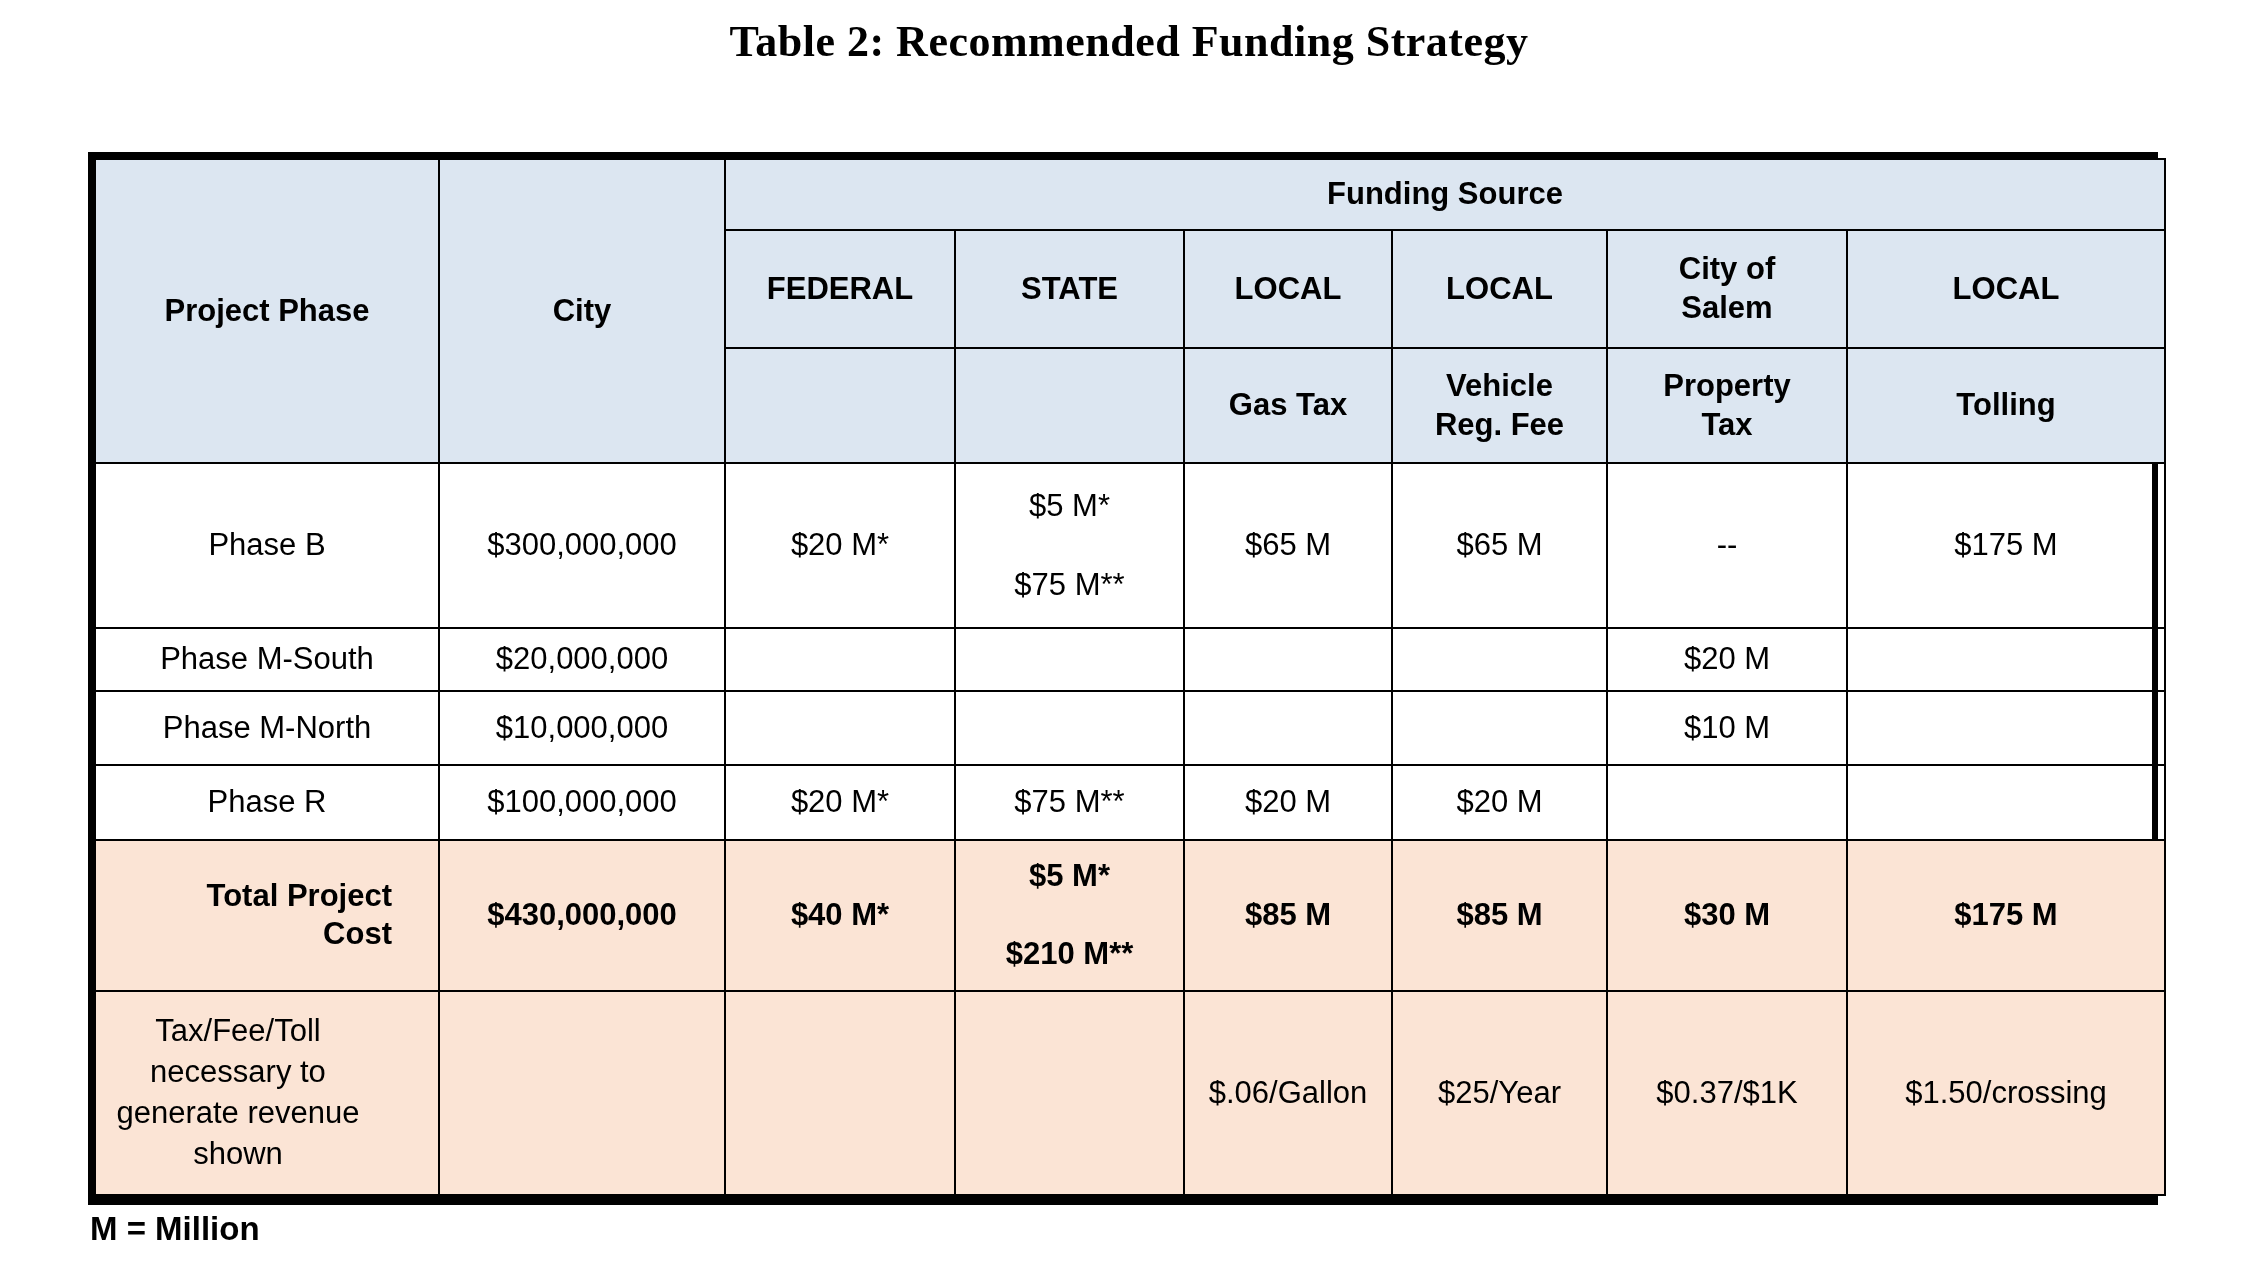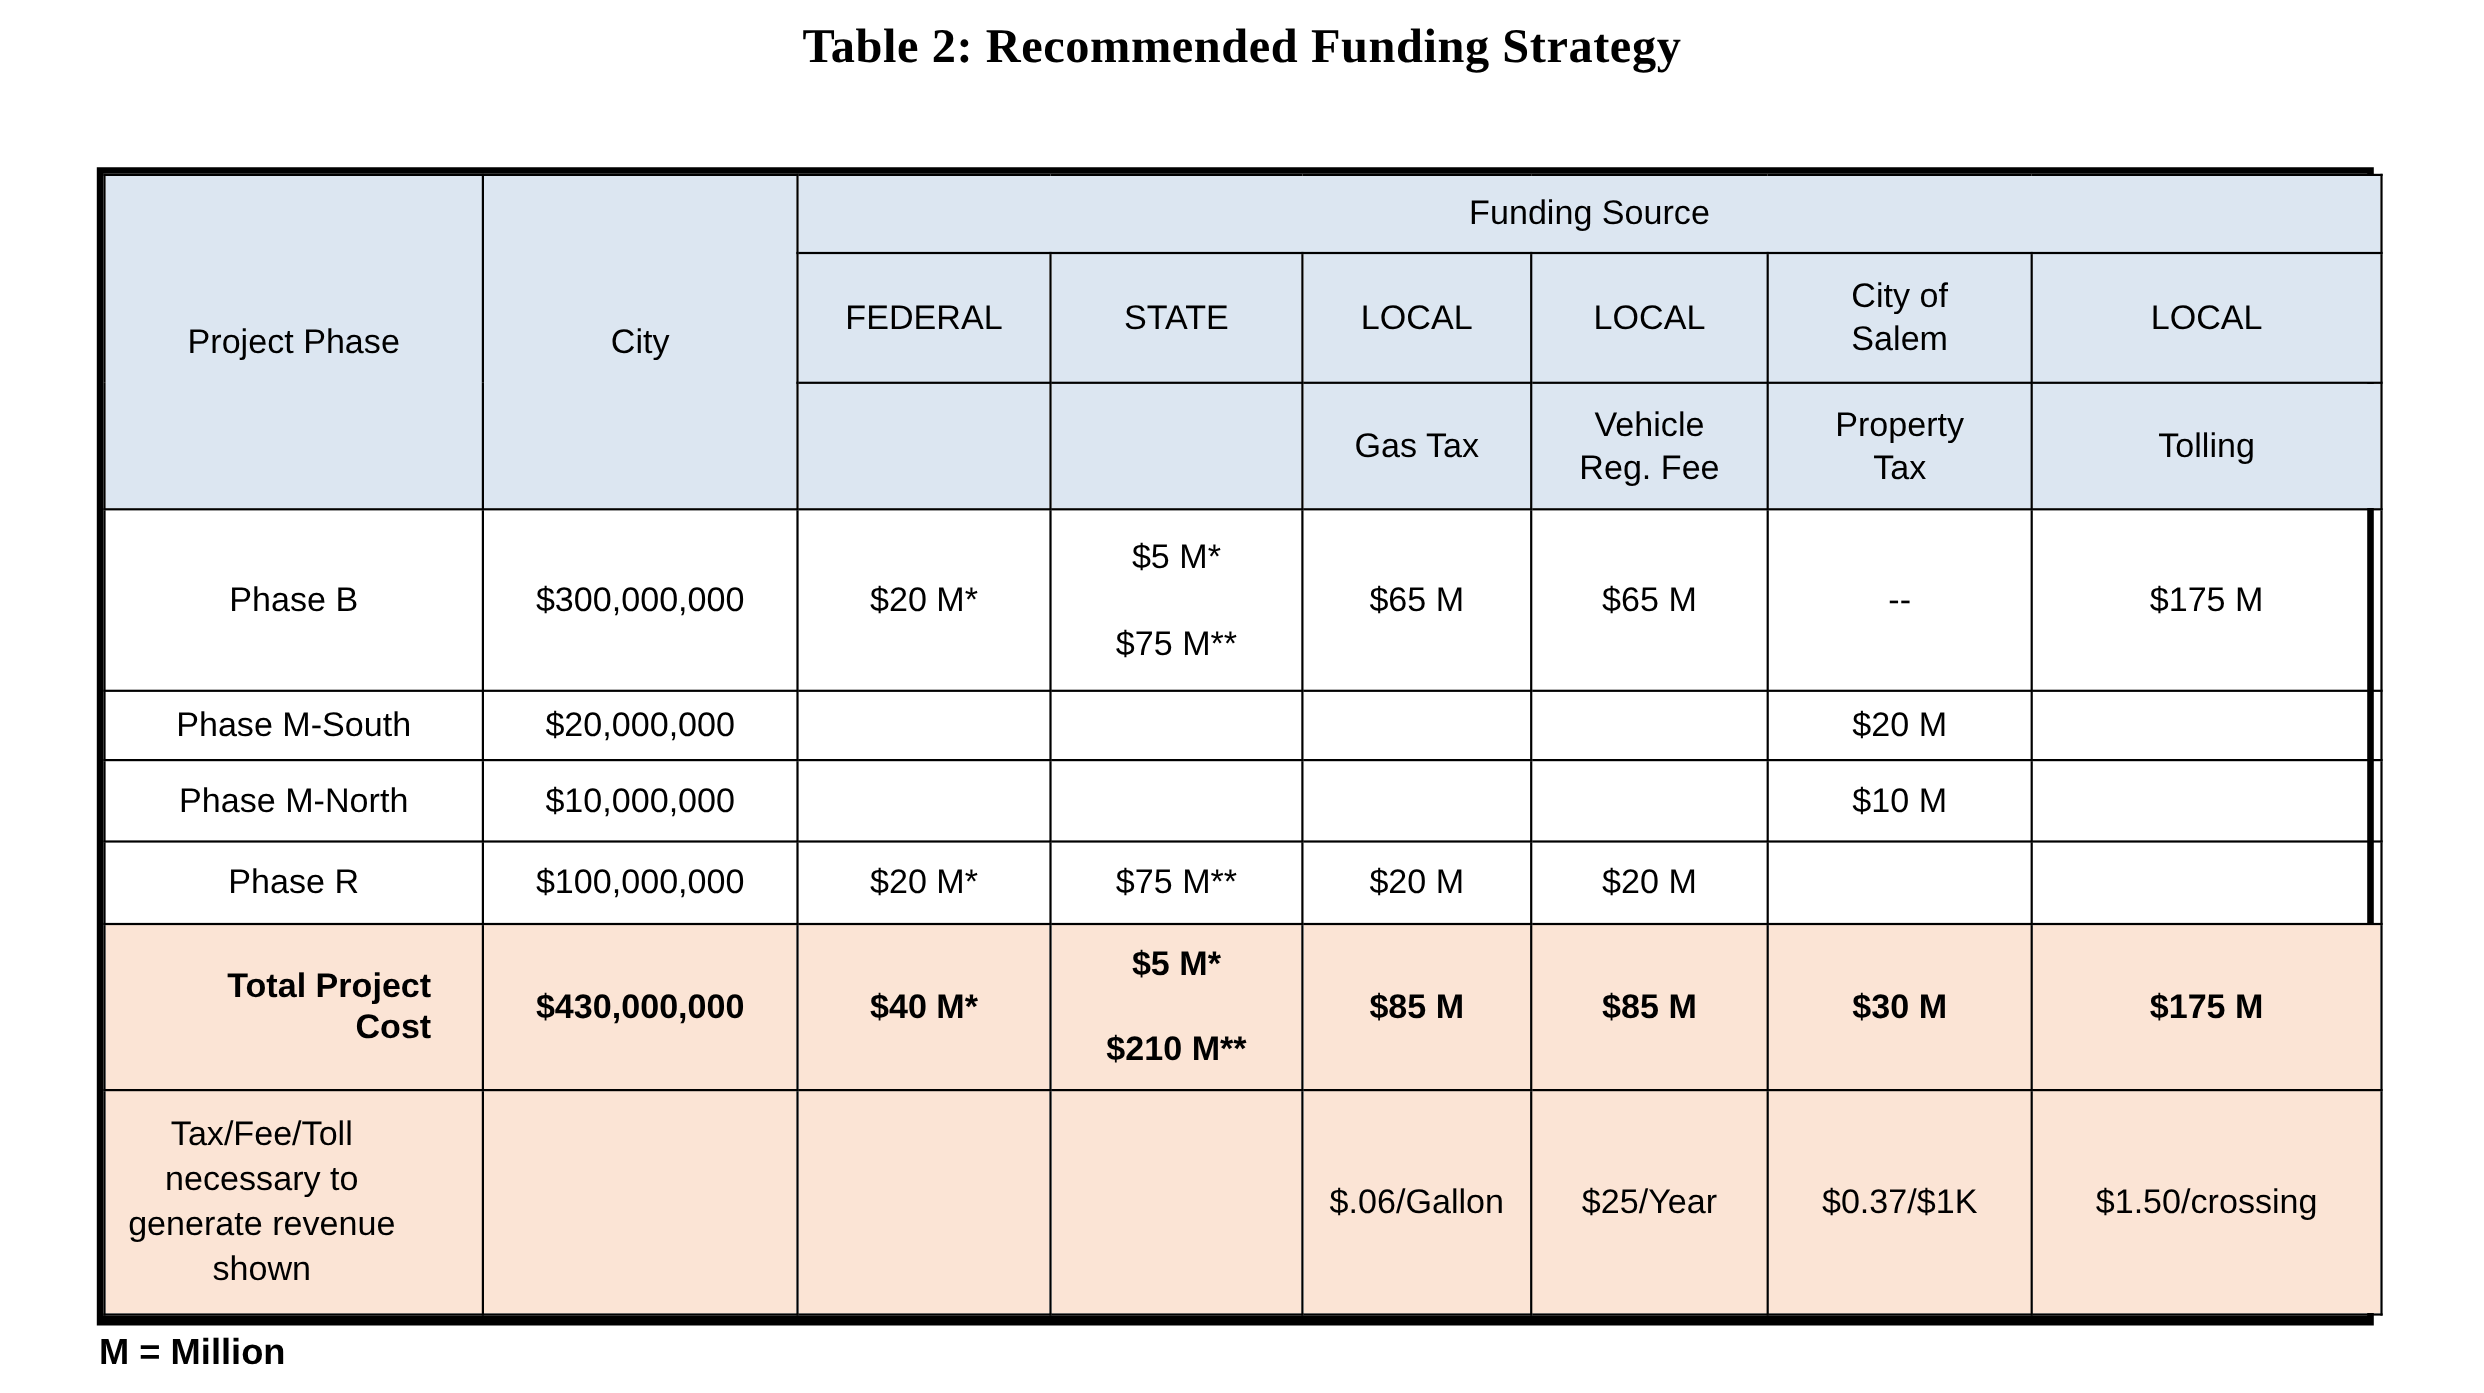--- a/index.html
+++ b/index.html
@@ -17,21 +17,21 @@
     border:6px solid #000; border-bottom-width:9px; box-sizing:border-box;
     background:#fff;
   }
   table.funding {
     width:100%; height:100%; border-collapse:collapse; table-layout:fixed;
   }
   table.funding td {
     border:2px solid #000; padding:0 6px; text-align:center;
     vertical-align:middle; font-size:31px; line-height:1.25; overflow:hidden;
   }
-  td.hdr { background:var(--header-bg, #dce6f1); font-weight:normal; }
+  td.hdr { background:var(--header-bg, #dce6f1); font-weight:bold; }
   td.corner { vertical-align:bottom; padding-bottom:38px; }
   td.phase-cell { text-align:left; padding-left:16px; }
   tr.total-row td { background:var(--total-bg, #fbe4d5); font-weight:bold; }
   tr.rate-row td { background:var(--total-bg, #fbe4d5); font-weight:normal; }
   td.rate-label {
     vertical-align:top; text-align:left; padding:12px 0 0 14px;
   }
   .narrow-140 { max-width:145px; margin:0 auto; }
   .narrow-160 { max-width:165px; margin:0 auto; }
   .narrow-250 { max-width:250px; margin:0 auto;text-align:right; }

